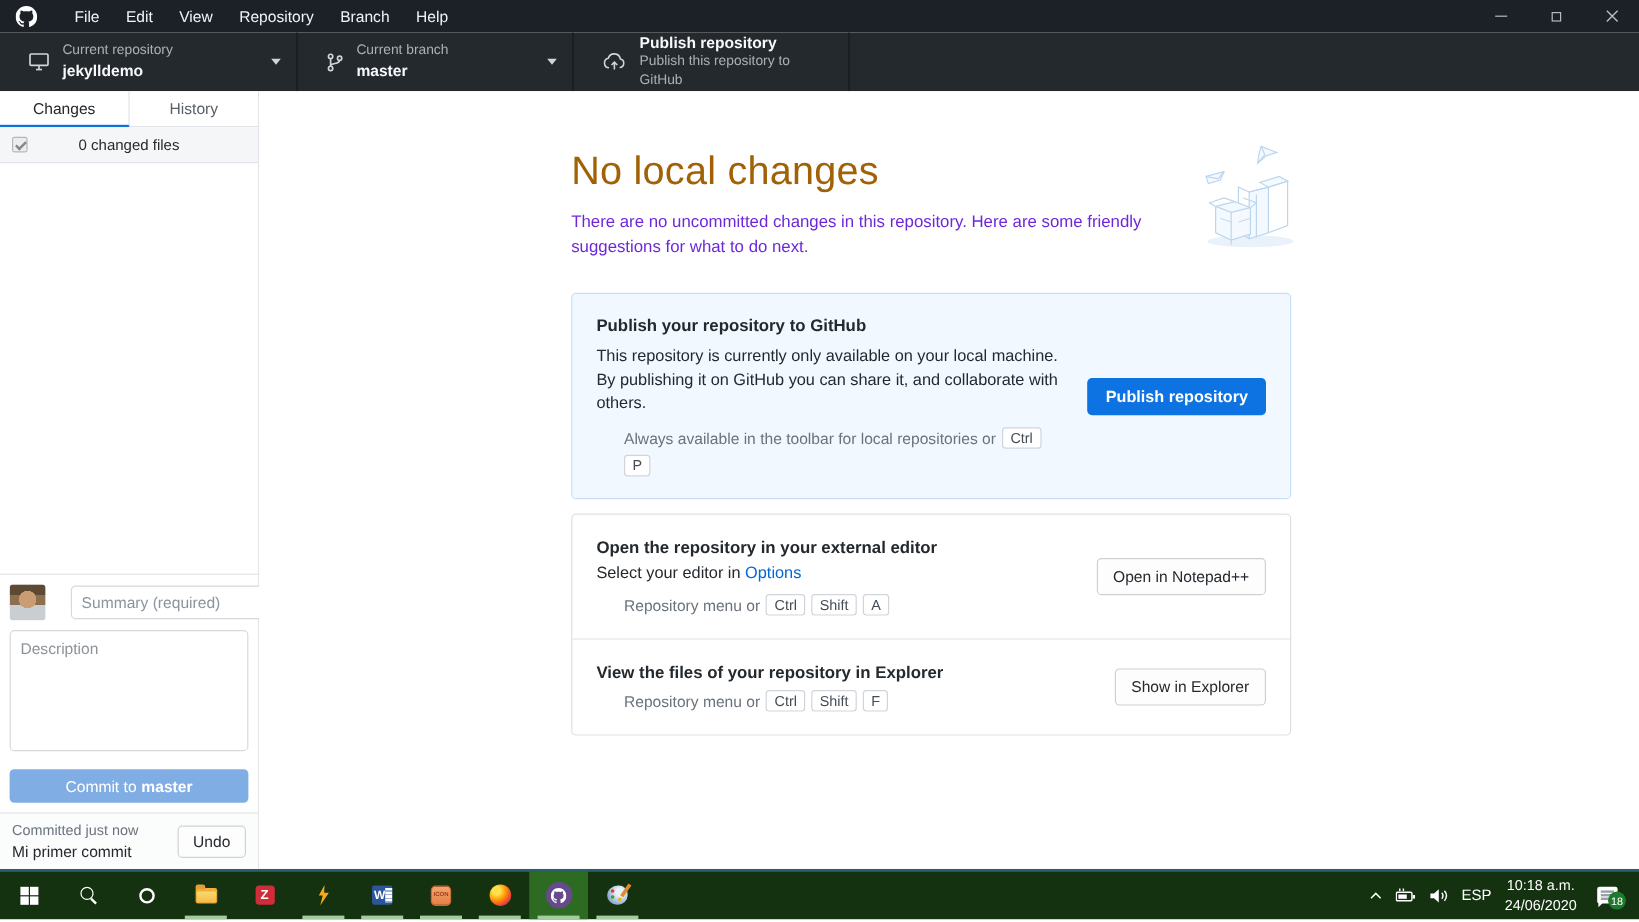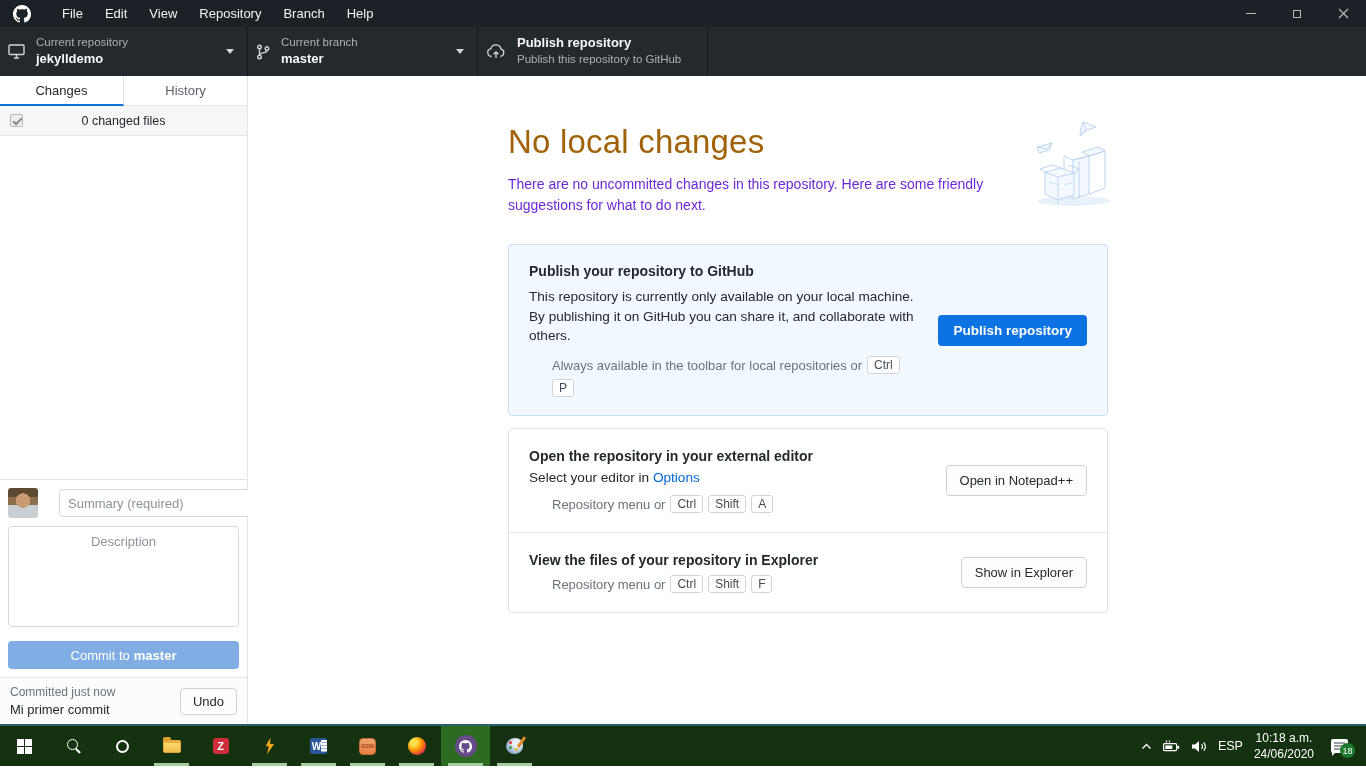--- a/index.html
+++ b/index.html
@@ -12,34 +12,34 @@
   .menubar { height:27px; background:#1c2127; display:flex; align-items:center; color:#f0f3f6; flex:0 0 auto; }
   .logo { margin-left:13px; margin-right:20px; display:flex; align-items:center; }
   .menu-item { padding:0 11px; font-size:13px; line-height:27px; cursor:default; }
   .win-controls { margin-left:auto; display:flex; height:27px; }
   .win-btn { width:46px; display:flex; align-items:center; justify-content:center; }
   .min-glyph { width:10px; height:1px; background:#b6bbc0; }
   .max-glyph { width:8px; height:8px; border:1px solid #b6bbc0; background:#1c2127; position:relative; }
   .max-glyph::before { content:''; position:absolute; top:-4px; left:2px; width:8px; height:8px; border:1px solid #b6bbc0; z-index:-1; }
 
   .toolbar { height:49px; background:#24292e; display:flex; flex:0 0 auto; }
-  .tb-section { display:flex; align-items:center; padding:0 8px; border-right:1px solid #15191d; position:relative; cursor:pointer; }
+  .tb-section { display:flex; align-items:center; padding:0 24px; border-right:1px solid #15191d; position:relative; cursor:pointer; }
   .tb-repo { width:248px; }
   .tb-branch { width:230px; }
   .tb-publish { width:230px; }
   .tb-icon { margin-right:11px; display:flex; color:#d1d5da; }
   .tb-label { font-size:11.5px; color:#aab1b8; line-height:1.35; }
   .tb-value { font-size:13px; font-weight:bold; color:#f6f8fa; line-height:1.3; }
   .tb-chevron { position:absolute; right:13px; top:22px; width:0; height:0;
     border-left:4px solid transparent; border-right:4px solid transparent; border-top:5px solid #d1d5da; }
 
   
   .app-body { flex:1; display:flex; min-height:0; }
 
-  .sidebar { width:248px; border-right:1px solid #e1e4e8; display:flex; flex-direction:column; background:#fff; }
+  .sidebar { width:216px; border-right:1px solid #e1e4e8; display:flex; flex-direction:column; background:#fff; }
   .tabs { display:flex; height:30px; flex:0 0 auto; font-size:13px; }
   .tab { flex:1; display:flex; align-items:center; justify-content:center; color:#586069; border-bottom:1px solid #e1e4e8; cursor:pointer; }
   .tab.active { color:#24292e; border-bottom:2px solid #1070d6; }
   .tab:first-child { border-right:1px solid #e1e4e8; }
   .files-row { height:30px; flex:0 0 auto; display:flex; align-items:center; background:#f5f6f8; border-bottom:1px solid #e1e4e8; padding:0 10px; }
   .checkbox { width:13px; height:13px; border:1px solid #b4b8bc; background:#eceded; border-radius:2px; position:relative; }
   .checkbox::after { content:''; position:absolute; left:2px; top:3px; width:7px; height:3px;
     border-left:2px solid #82878c; border-bottom:2px solid #82878c; transform:rotate(-45deg); }
   .files-label { flex:1; text-align:center; font-size:12.5px; color:#24292e; margin-right:13px; }
   .sidebar-spacer { flex:1; }
@@ -47,21 +47,21 @@
   .commit-form { border-top:1px solid #e1e4e8; padding:8px; flex:0 0 auto; }
   .commit-row1 { display:flex; gap:21px; align-items:center; }
   .avatar { width:30px; height:30px; border-radius:3px; flex:0 0 auto;
     background:
       radial-gradient(circle at 50% 42%, #c99c74 0 31%, rgba(0,0,0,0) 32%),
       linear-gradient(180deg, #5d4a33 0 30%, #8d6f4e 30% 58%, #c9ced2 58%); }
   .summary-input { flex:1; height:28px; border:1px solid #d6dade; border-radius:4px; padding:0 8px; font-size:13px;
     font-family:inherit; color:#24292e; outline:none; }
   .summary-input::placeholder, .desc-input::placeholder { color:#8b949c; }
   .desc-input { width:100%; height:101px; margin-top:8px; border:1px solid #d6dade; border-radius:4px; padding:7px 8px;
-    font-size:13px; font-family:inherit; color:#24292e; resize:none; outline:none;text-align:center; }
+    font-size:13px; font-family:inherit; color:#24292e; resize:none; outline:none; }
   .commit-btn { margin-top:10px; width:100%; height:28px; border:none; border-radius:4px; background:#80aee4;
     color:#fff; font-size:13px; font-family:inherit; cursor:pointer; }
   .commit-btn .b { font-weight:bold; margin-left:4px; }
 
   .undo-row { border-top:1px solid #e1e4e8; background:#fbfcfc; padding:7px 10px; display:flex; align-items:center; flex:0 0 auto; }
   .undo-texts { flex:1; min-width:0; }
   .undo-line1 { font-size:12px; color:#6a737d; }
   .undo-line2 { font-size:13px; color:#24292e; margin-top:3px; }
   .undo-btn { border:1px solid #ced3d8; background:#fdfdfe; border-radius:4px; padding:5px 12px; font-size:13px;
     font-family:inherit; color:#24292e; cursor:pointer; }

